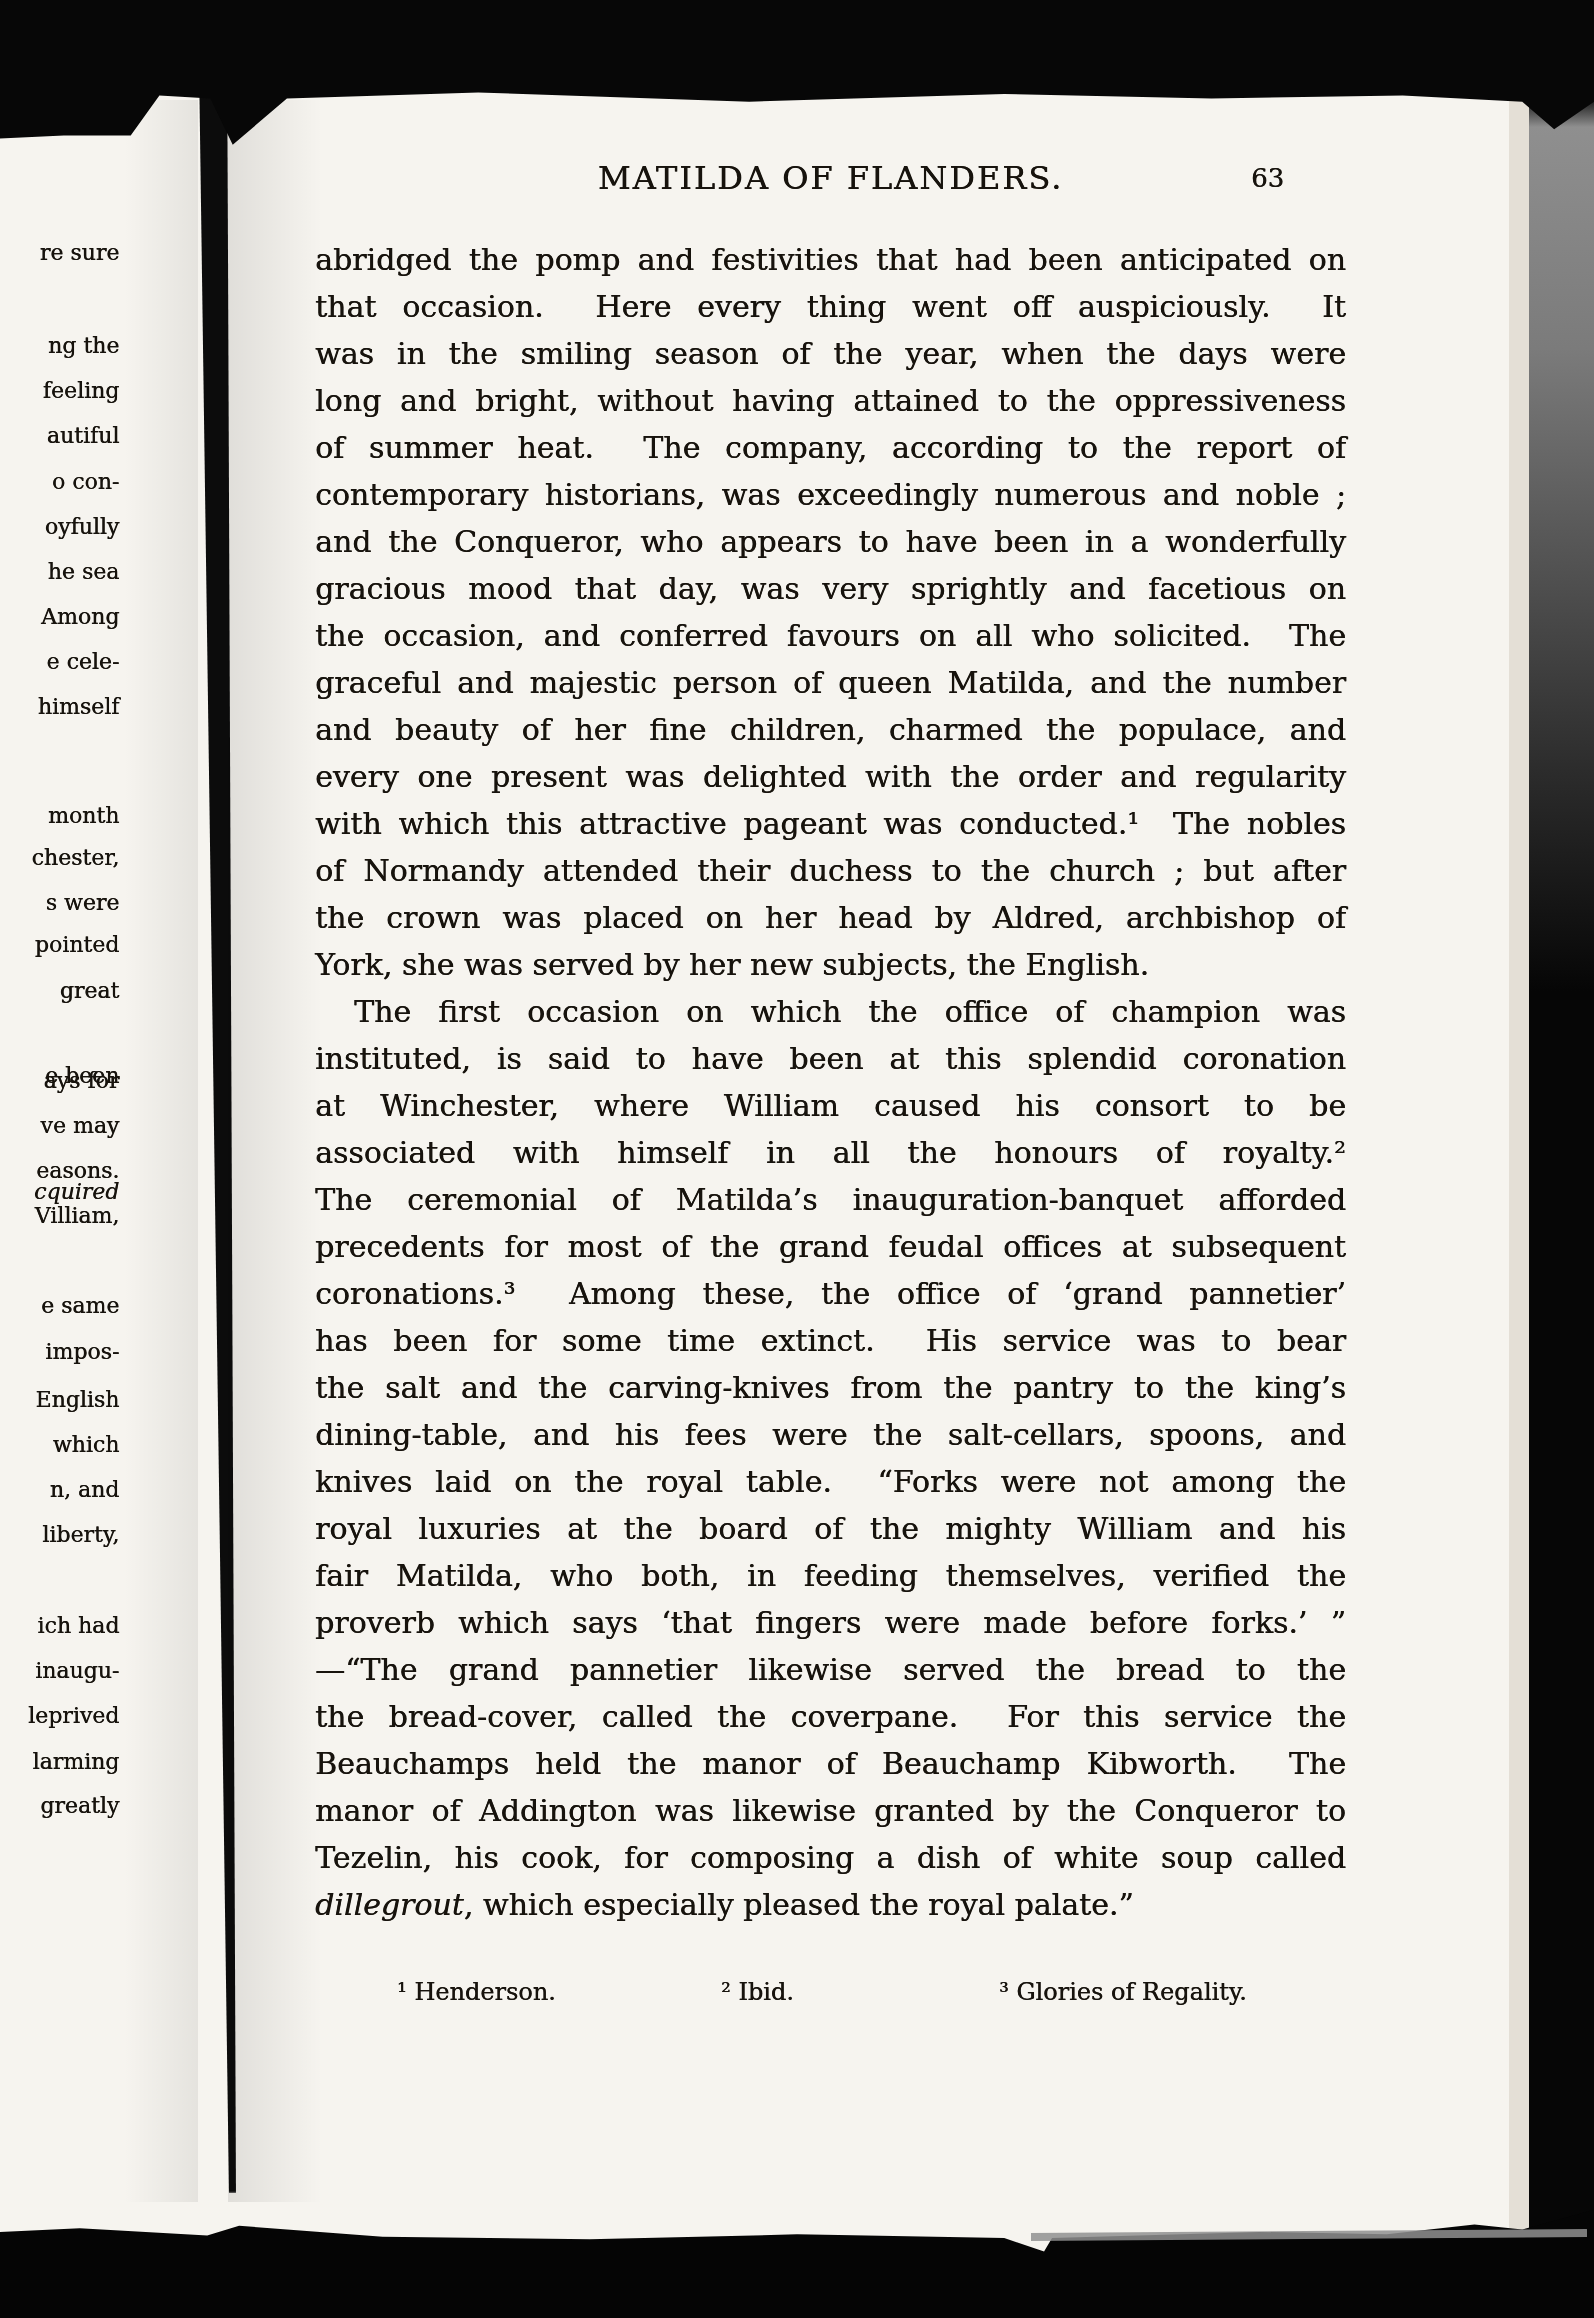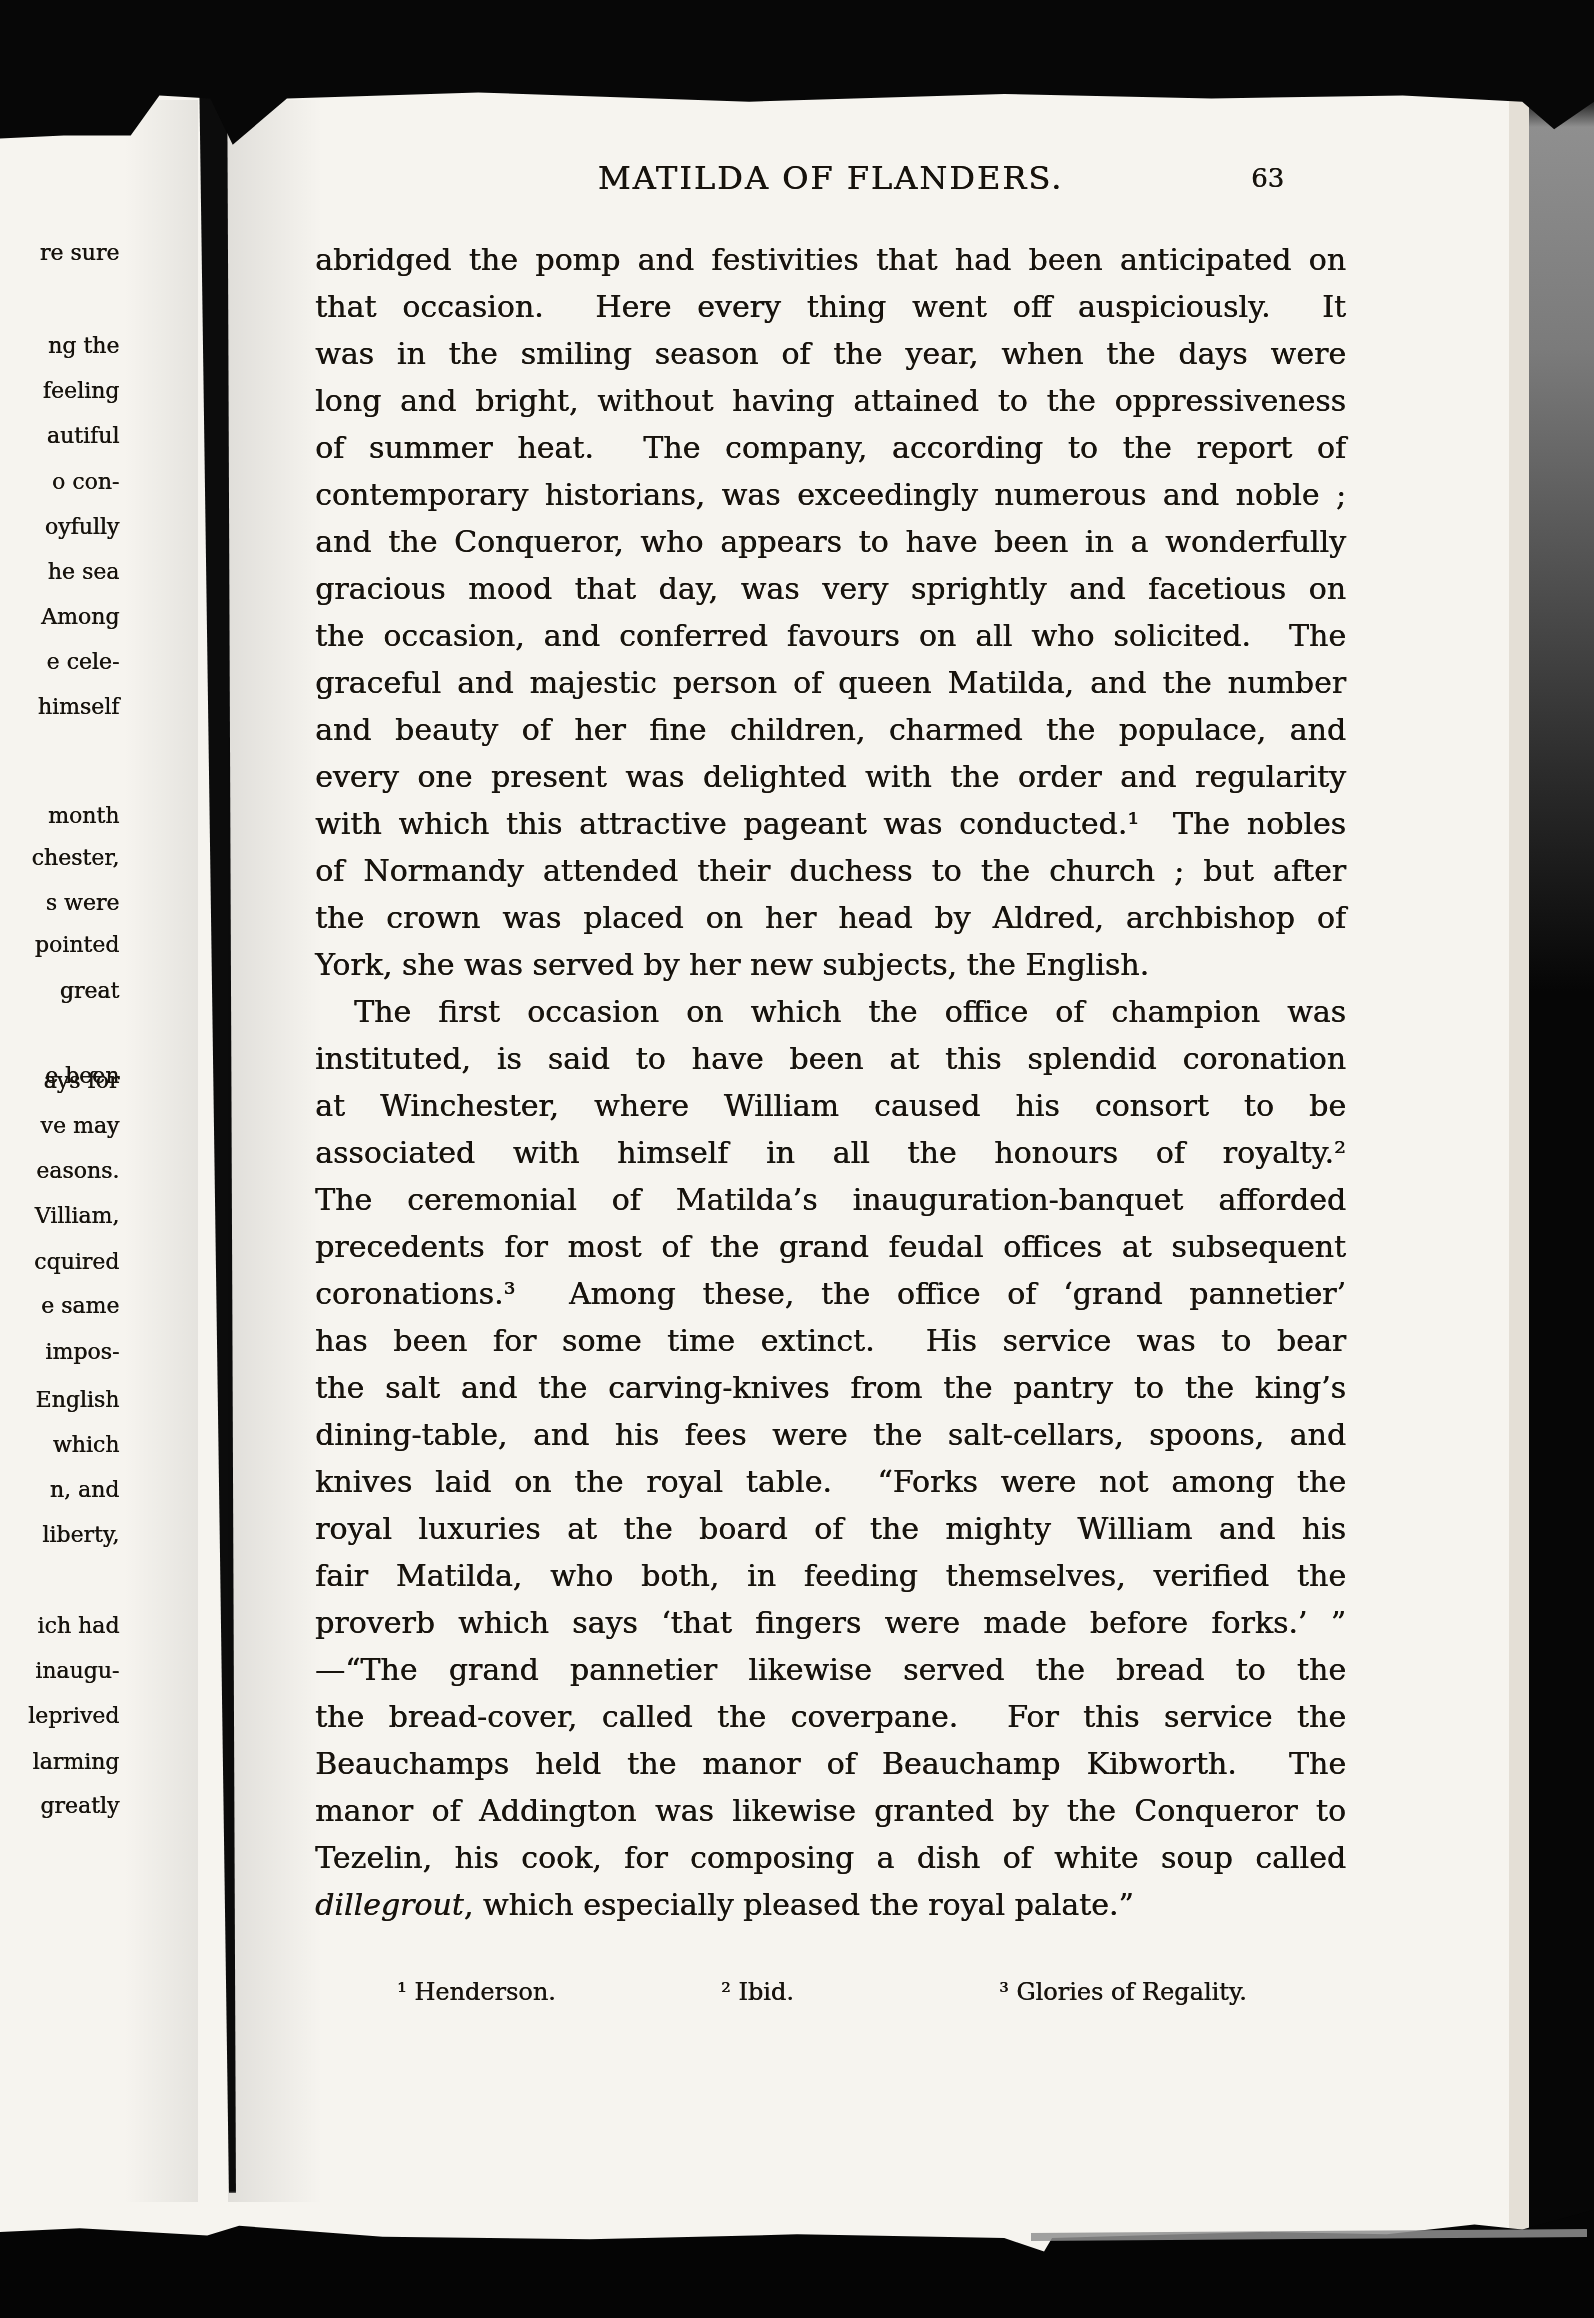--- a/index.html
+++ b/index.html
@@ -90,21 +90,21 @@
       <div class="frag" style="top: 792px;">month</div>
       <div class="frag" style="top: 834px;">chester,</div>
       <div class="frag" style="top: 879px;">s were</div>
       <div class="frag" style="top: 921px;">pointed</div>
       <div class="frag" style="top: 967px;">great</div>
       <div class="frag" style="top: 1011px; margin-top: 41px;">e been</div>
       <div class="frag" style="top: 1057px;">ays for</div>
       <div class="frag" style="top: 1102px;">ve may</div>
       <div class="frag" style="top: 1147px;">easons.</div>
       <div class="frag" style="top: 1192px;">Villiam,</div>
-      <div class="frag" style="top: 1238px;">cquired</div>
+      <div class="frag" style="top: 1168px; font-style: italic;">cquired</div>
       <div class="frag" style="top: 1282px;">e same</div>
       <div class="frag" style="top: 1328px;">impos-</div>
       <div class="frag" style="top: 1376px;">English</div>
       <div class="frag" style="top: 1421px;">which</div>
       <div class="frag" style="top: 1466px;">n, and</div>
       <div class="frag" style="top: 1511px;">liberty,</div>
       <div class="frag" style="top: 1602px;">ich had</div>
       <div class="frag" style="top: 1647px;">inaugu-</div>
       <div class="frag" style="top: 1692px;">leprived</div>
       <div class="frag" style="top: 1738px;">larming</div>

